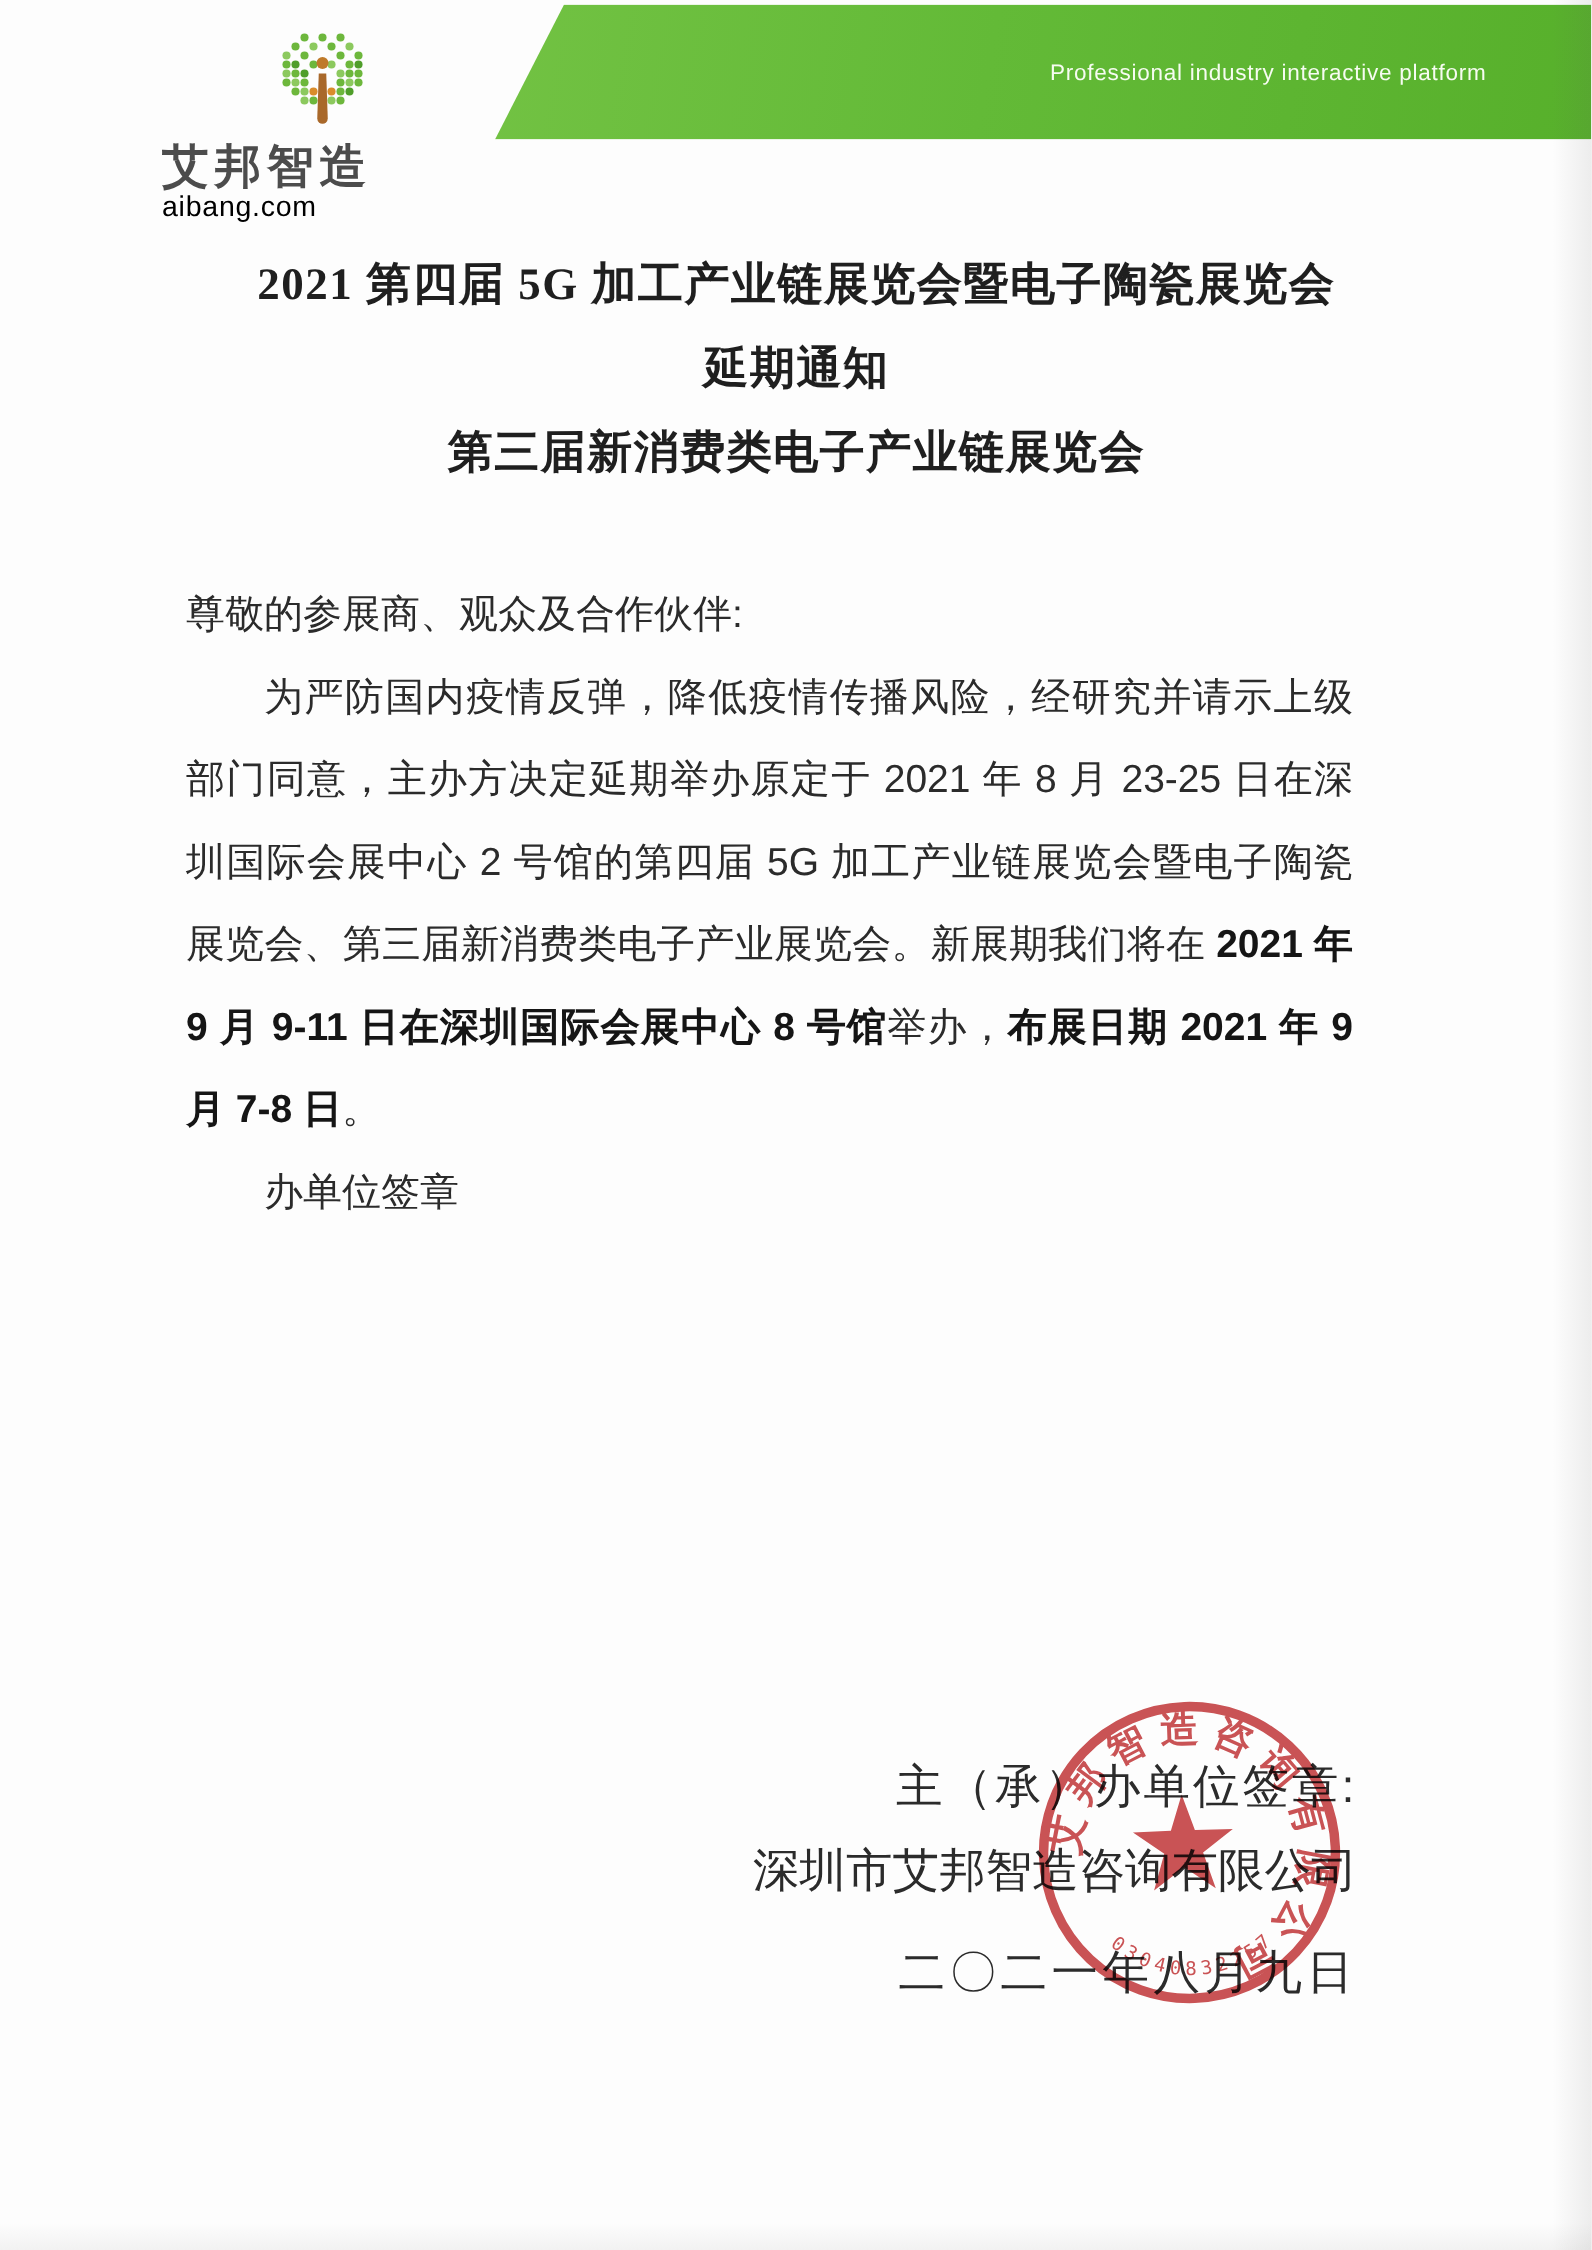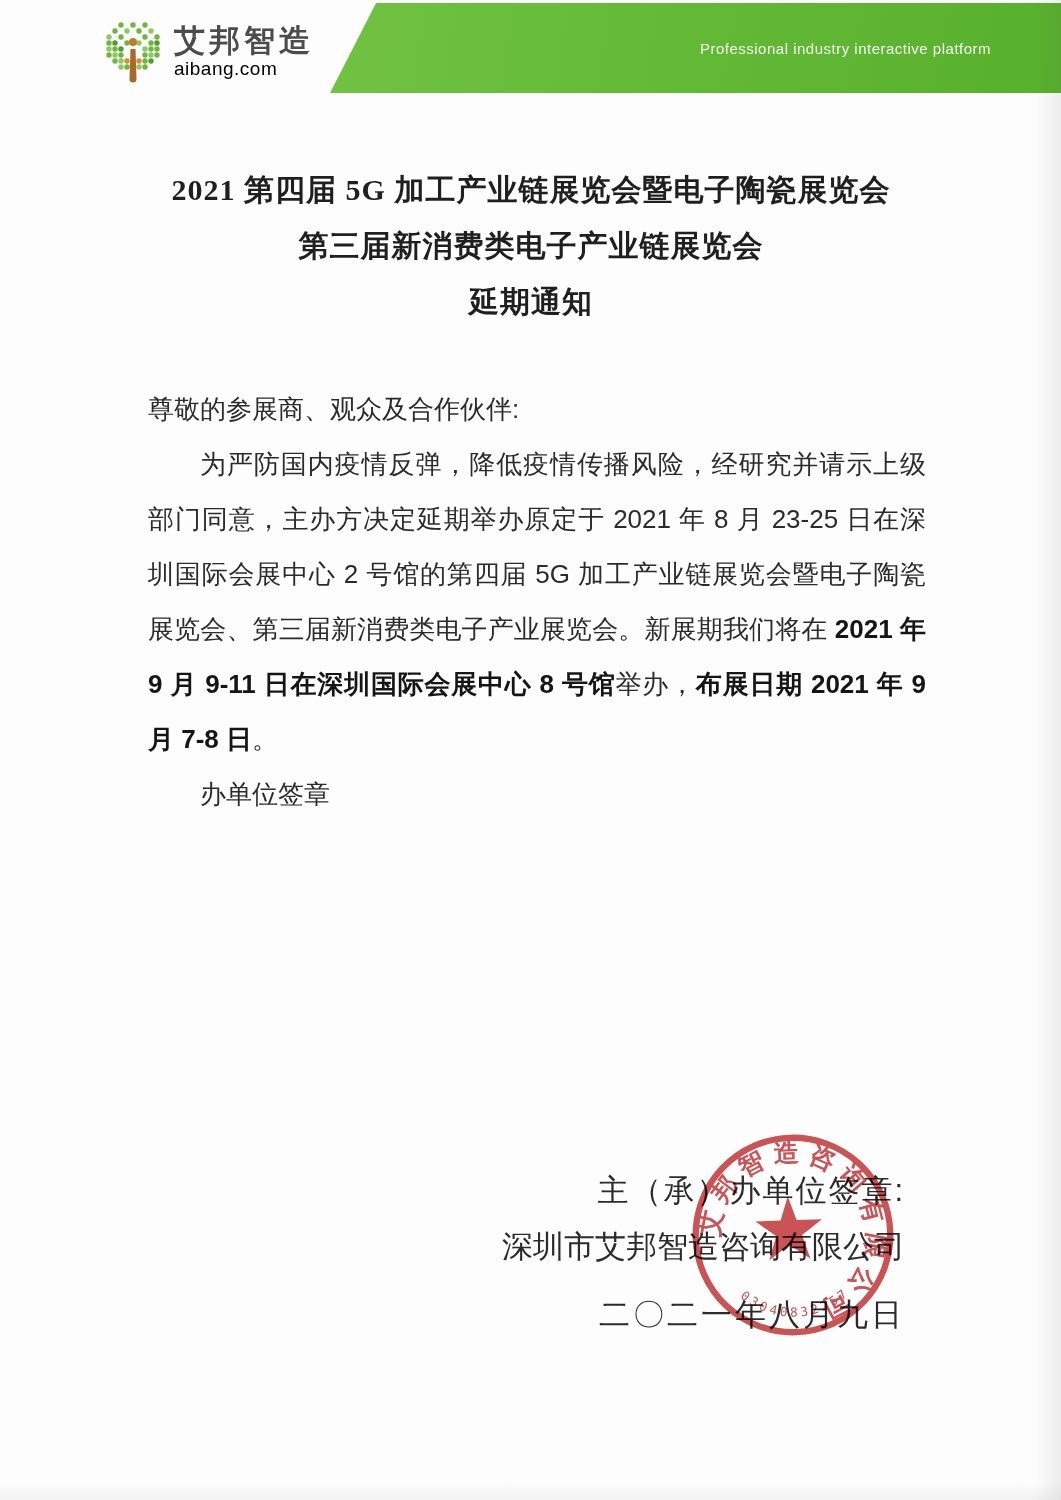--- a/index.html
+++ b/index.html
@@ -25,21 +25,21 @@
     content: "";
     position: absolute; left: 0; right: 0; bottom: 0; height: 18px;
     background: linear-gradient(to bottom, rgba(0,0,0,0), rgba(90,90,90,0.07));
     pointer-events: none;
     z-index: 5;
   }
 
   
   .logo {
     position: absolute; left: 100px; top: 18px;
-    display: flex; align-items: flex-start;
+    display: flex; align-items: flex-end; flex-direction: column;
   }
   .logo-tree { width: 66px; height: 70px; }
   .brand-block { margin-left: 8px; padding-top: 7px; }
   .brand-name {
     font-size: 31px; font-weight: bold; color: #4c4c4c; letter-spacing: 4px;
     line-height: 32px;
   }
   .brand-domain { font-size: 19px; color: #000000; line-height: 24px; letter-spacing: 0.5px; }
 
   .banner {
@@ -58,21 +58,21 @@
   
   .title {
     position: absolute; top: 162px; left: 142px; width: 778px;
     text-align: center; font-weight: bold; color: #1f1f1f;
     font-size: 30px; line-height: 56px;
   }
   .title .t-line { letter-spacing: 1px; font-family: Liberation Serif, serif; }
 
   
   .bodytext {
-    position: absolute; top: 382px; left: 148px; width: 778px;
+    position: absolute; top: 382px; left: 124px; width: 778px;
     font-size: 26px; line-height: 55px; color: #2b2b2b;
     text-align: justify;
   }
   .bodytext p { margin: 0; text-indent: 2em; }
   .bodytext p.salutation { text-indent: 0; }
   .bodytext .closing-line { text-indent: 2em; }
   .bodytext b { font-weight: bold; color: #151515; }
 
   
   .signature {
@@ -153,22 +153,22 @@
       <div class="brand-domain">aibang.com</div>
     </div>
   </div>
 
   <div class="banner">
     <div class="banner-text">Professional industry interactive platform</div>
   </div>
 
   <div class="title">
     <div class="t-line">2021 第四届 5G 加工产业链展览会暨电子陶瓷展览会</div>
+    <div class="t-line">延期通知</div>
     <div class="t-line">第三届新消费类电子产业链展览会</div>
-    <div class="t-line">延期通知</div>
   </div>
 
   <div class="bodytext">
     <p class="salutation">尊敬的参展商、观众及合作伙伴:</p>
     <p><span>为严防国内疫情反弹，降低疫情传播风险，经研究并请示上级部门同意，主办方决定延期举办原定于 2021 年 8 月 23-25 日在深圳国际会展中心 2 号馆的第四届 5G 加工产业链展览会暨电子陶瓷展览会、第三届新消费类电子产业展览会。新展期我们将在 </span><b>2021 年 9 月 9-11 日在深圳国际会展中心 8 号馆</b><span>举办，</span><b>布展日期 2021 年 9 月 7-8 日</b><span>。</span></p>
     <p class="closing-line">办单位签章</p>
   </div>
 
   <div class="signature">
     <div class="sig-label">主（承）办单位签章:</div>

